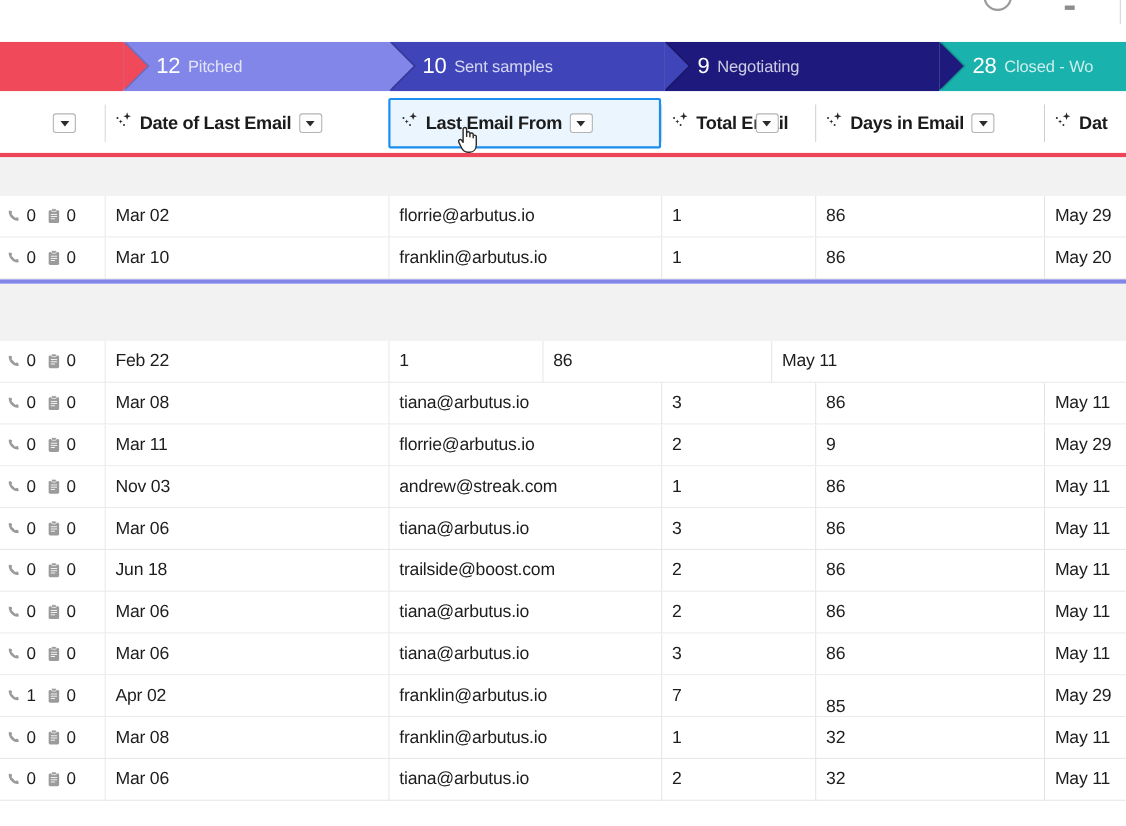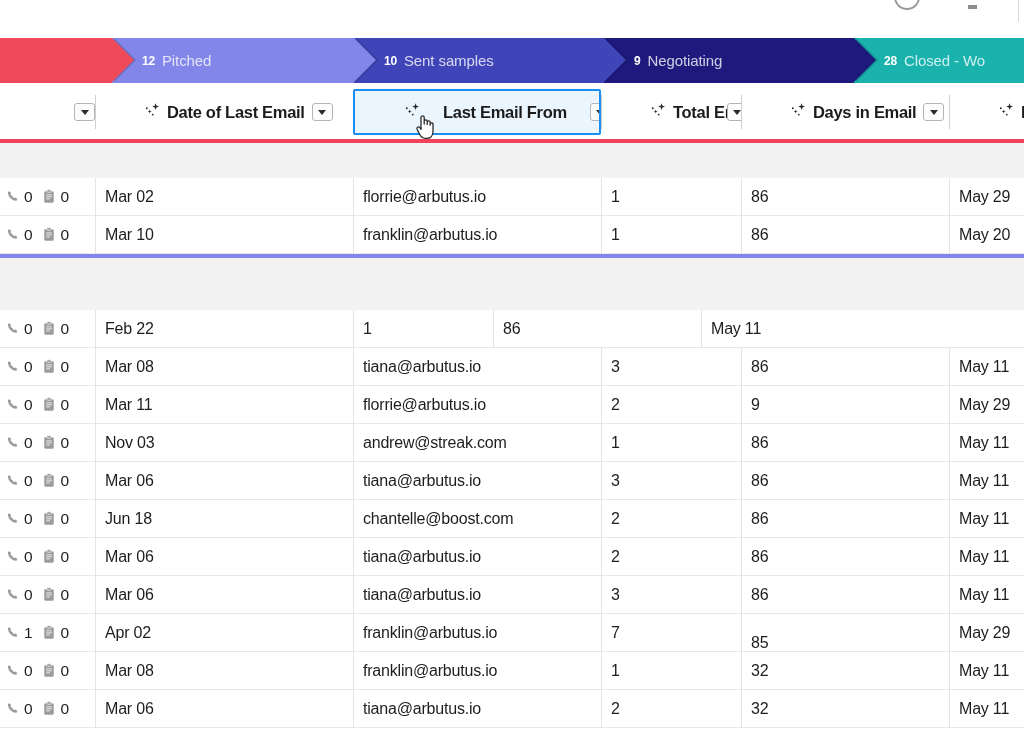--- a/index.html
+++ b/index.html
@@ -46,22 +46,22 @@
   .stage {
     position: relative;
     height: 45px;
     display: flex;
     align-items: center;
     padding-left: 30px;
     white-space: nowrap;
     flex: 0 0 auto;
   }
   .stage .count {
-    font-size: 12px;
-    font-weight: bold;
+    font-size: 20px;
+    font-weight: normal;
     color: #ffffff;
     margin-right: 7px;
     letter-spacing: -0.2px;
   }
   .stage .label {
     font-size: 15px;
     font-weight: normal;
     color: rgba(255,255,255,0.78);
     letter-spacing: -0.1px;
   }
@@ -96,21 +96,20 @@
     display: flex;
     align-items: center;
   }
   .hcell {
     position: relative;
     height: 46px;
     display: flex;
     align-items: center;
     flex: 0 0 auto;
     overflow: hidden;
-    padding-left: 40px;
   }
   .hcell + .hcell::before {
     content: "";
     position: absolute; left: 0; top: 6px;
     width: 1px; height: 34px;
     background: #cfcfcf;
   }
   .hcell .htitle {
     font-size: 16.5px;
     font-weight: bold;
@@ -244,21 +243,21 @@
             <path d="M11.2 1.2 L12.15 3.9 L14.85 4.85 L12.15 5.8 L11.2 8.5 L10.25 5.8 L7.55 4.85 L10.25 3.9 Z" fill="#2a2a2a"></path>
             <path d="M5.0 8.0 L5.55 9.5 L7.05 10.05 L5.55 10.6 L5.0 12.1 L4.45 10.6 L2.95 10.05 L4.45 9.5 Z" fill="#2a2a2a"></path>
             <circle cx="1.9" cy="6.6" r="1.0" fill="#2a2a2a"></circle>
             <circle cx="8.2" cy="13.3" r="0.95" fill="#2a2a2a"></circle>
           </svg></span>
         <span class="htitle">Date of Last Email</span>
         <div class="caret-btn">
           <span class="tri"></span>
         </div>
       </div>
-      <div class="hcell selected" style="width: 248px; gap: 16px;">
+      <div class="hcell selected" style="width: 248px;">
         <span class="sparkle"><svg viewBox="0 0 18 18" width="17" height="17">
             <path d="M11.2 1.2 L12.15 3.9 L14.85 4.85 L12.15 5.8 L11.2 8.5 L10.25 5.8 L7.55 4.85 L10.25 3.9 Z" fill="#2a2a2a"></path>
             <path d="M5.0 8.0 L5.55 9.5 L7.05 10.05 L5.55 10.6 L5.0 12.1 L4.45 10.6 L2.95 10.05 L4.45 9.5 Z" fill="#2a2a2a"></path>
             <circle cx="1.9" cy="6.6" r="1.0" fill="#2a2a2a"></circle>
             <circle cx="8.2" cy="13.3" r="0.95" fill="#2a2a2a"></circle>
           </svg></span>
         <span class="htitle">Last Email From</span>
         <div class="caret-btn">
           <span class="tri"></span>
         </div>
@@ -565,21 +564,21 @@
               <rect x="4.6" y="9.0" width="6.8" height="0.95" fill="#ffffff"></rect>
               <rect x="4.6" y="11.4" width="4.6" height="0.95" fill="#ffffff"></rect>
             </svg>
           </span>
           <span class="num">0</span>
         </div>
         <div class="cell" style="width: 258px;">
           <span class="txt">Jun 18</span>
         </div>
         <div class="cell" style="width: 248px;">
-          <span class="txt">chantelle@boost.com</span>
+          <span class="txt">trailside@boost.com</span>
         </div>
         <div class="cell" style="width: 140px;">
           <span class="txt">2</span>
         </div>
         <div class="cell" style="width: 208px;">
           <span class="txt">86</span>
         </div>
         <div class="cell" style="width: 80px;">
           <span class="txt">May 11</span>
         </div>

